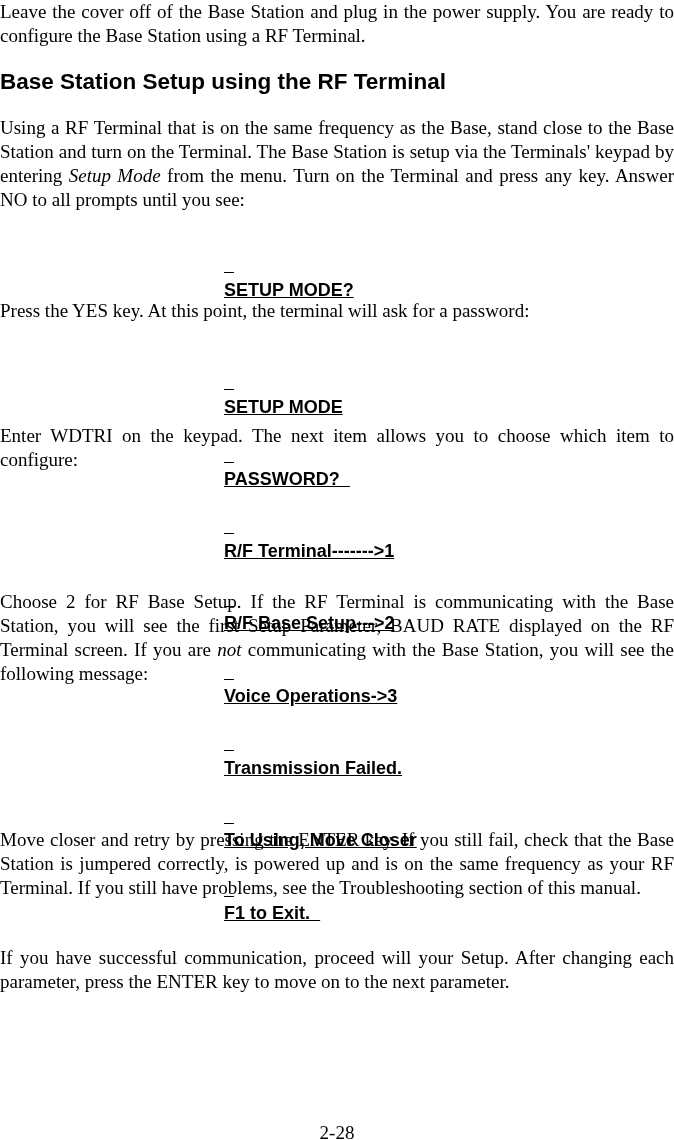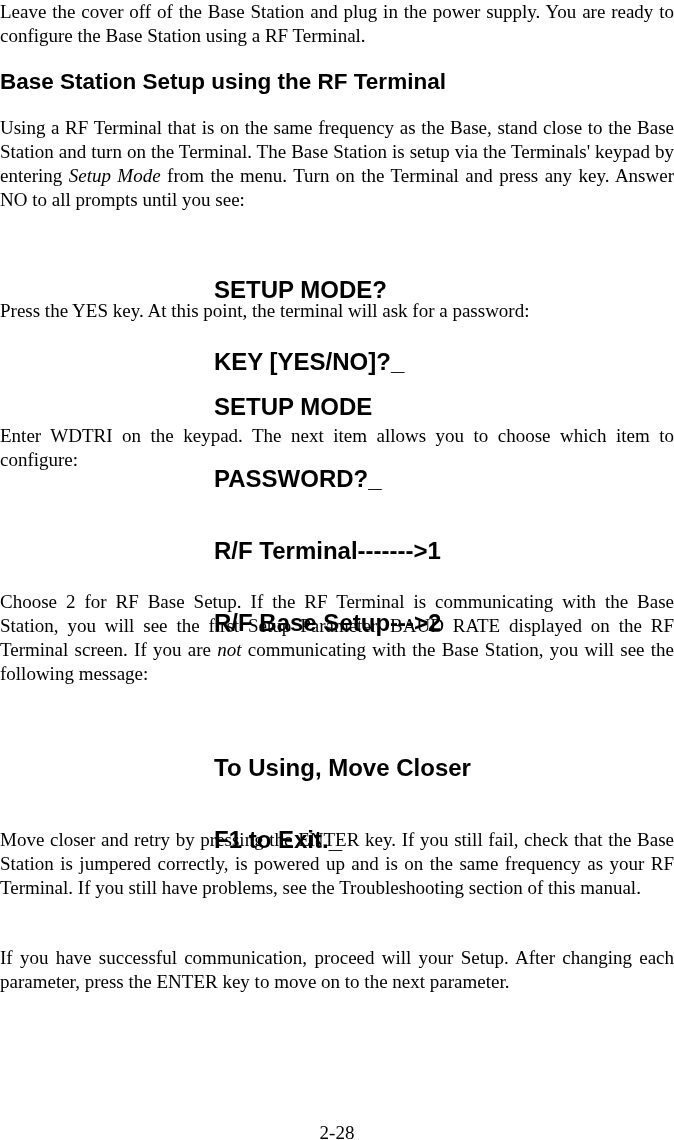--- a/index.html
+++ b/index.html
@@ -13,64 +13,66 @@
     font-size: 19px; line-height: 24px;
     text-align: justify; text-align-last: left;
     margin: 0;
   }
   .h {
     position: absolute; left: 0; top: 68px; width: 674px;
     font-family: "Liberation Sans", sans-serif;
     font-weight: bold; font-size: 22.5px; line-height: 28px; margin: 0;
   }
   .code {
-    position: absolute; left: 214px;
+    position: absolute; left: 224px;
     font-family: "Liberation Sans", sans-serif;
-    font-weight: bold; font-size: 24px; line-height: 24.3px;
+    font-weight: bold; font-size: 18px; line-height: 24.3px;
     white-space: pre;
+    text-decoration: underline;
   }
   .code div { height: 24.3px; }
   .pg {
     position: absolute; left: 0; width: 674px; top: 1121px; text-align: center;
     font-size: 19px; line-height: 24px;
   }
   b { font-weight: normal; }
   i { font-style: italic; }
 </style>
 </head>
 <body>
 
 <p class="p" style="top:0px">Leave the cover off of the Base Station and plug in the power supply.  You are ready to configure the Base Station using a RF Terminal.</p>
 
 <h2 class="h">Base Station Setup using the RF Terminal</h2>
 
 <p class="p" style="top:116px"><span>Using a RF Terminal that is on the same frequency as the Base, stand close to the Base Station and turn on the Terminal. The Base Station is setup via the Terminals' keypad by entering </span><i>Setup Mode</i><span> from the menu. Turn on the Terminal and press any key. Answer NO to all prompts until you see:</span></p>
 
 <div class="code" style="top:229px">
   <div>SETUP MODE?</div>
-  <div>KEY [YES/NO]?_</div>
 </div>
 
 <p class="p" style="top:299px">Press the YES key.  At this point, the terminal will ask for a password:</p>
 
 <div class="code" style="top:346px">
   <div>SETUP MODE</div>
   <div>PASSWORD?_</div>
 </div>
 
 <p class="p" style="top:424px"><span>Enter </span><b>WDTRI</b><span> on the keypad.  The next item allows you to choose which item to configure:</span></p>
 
 <div class="code" style="top:490px">
   <div>R/F Terminal-------&gt;1</div>
   <div>R/F Base Setup---&gt;2</div>
+  <div>Voice Operations-&gt;3</div>
 </div>
 
 <p class="p" style="top:590px"><span>Choose </span><b>2</b><span> for RF Base Setup. If the RF Terminal is communicating with the Base Station, you will see the first Setup Parameter, BAUD RATE displayed on the RF Terminal screen.  If you are </span><i>not</i><span> communicating with the Base Station, you will see the following message:</span></p>
 
 <div class="code" style="top:707px">
+  <div>Transmission Failed.</div>
   <div>To Using, Move Closer</div>
   <div>F1 to Exit._</div>
 </div>
 
 <p class="p" style="top:828px">Move closer and retry by pressing the ENTER key.  If you still fail, check that the Base Station is jumpered correctly, is powered up and is on the same frequency as your RF Terminal. If you still have problems, see the Troubleshooting section of this manual.</p>
 
 <p class="p" style="top:946px"><span>If you have successful communication, proceed will your Setup. After changing each parameter, press the </span><b>ENTER</b><span> key to move on to the next parameter.</span></p>
 
 <div class="pg">2-28</div>
 

